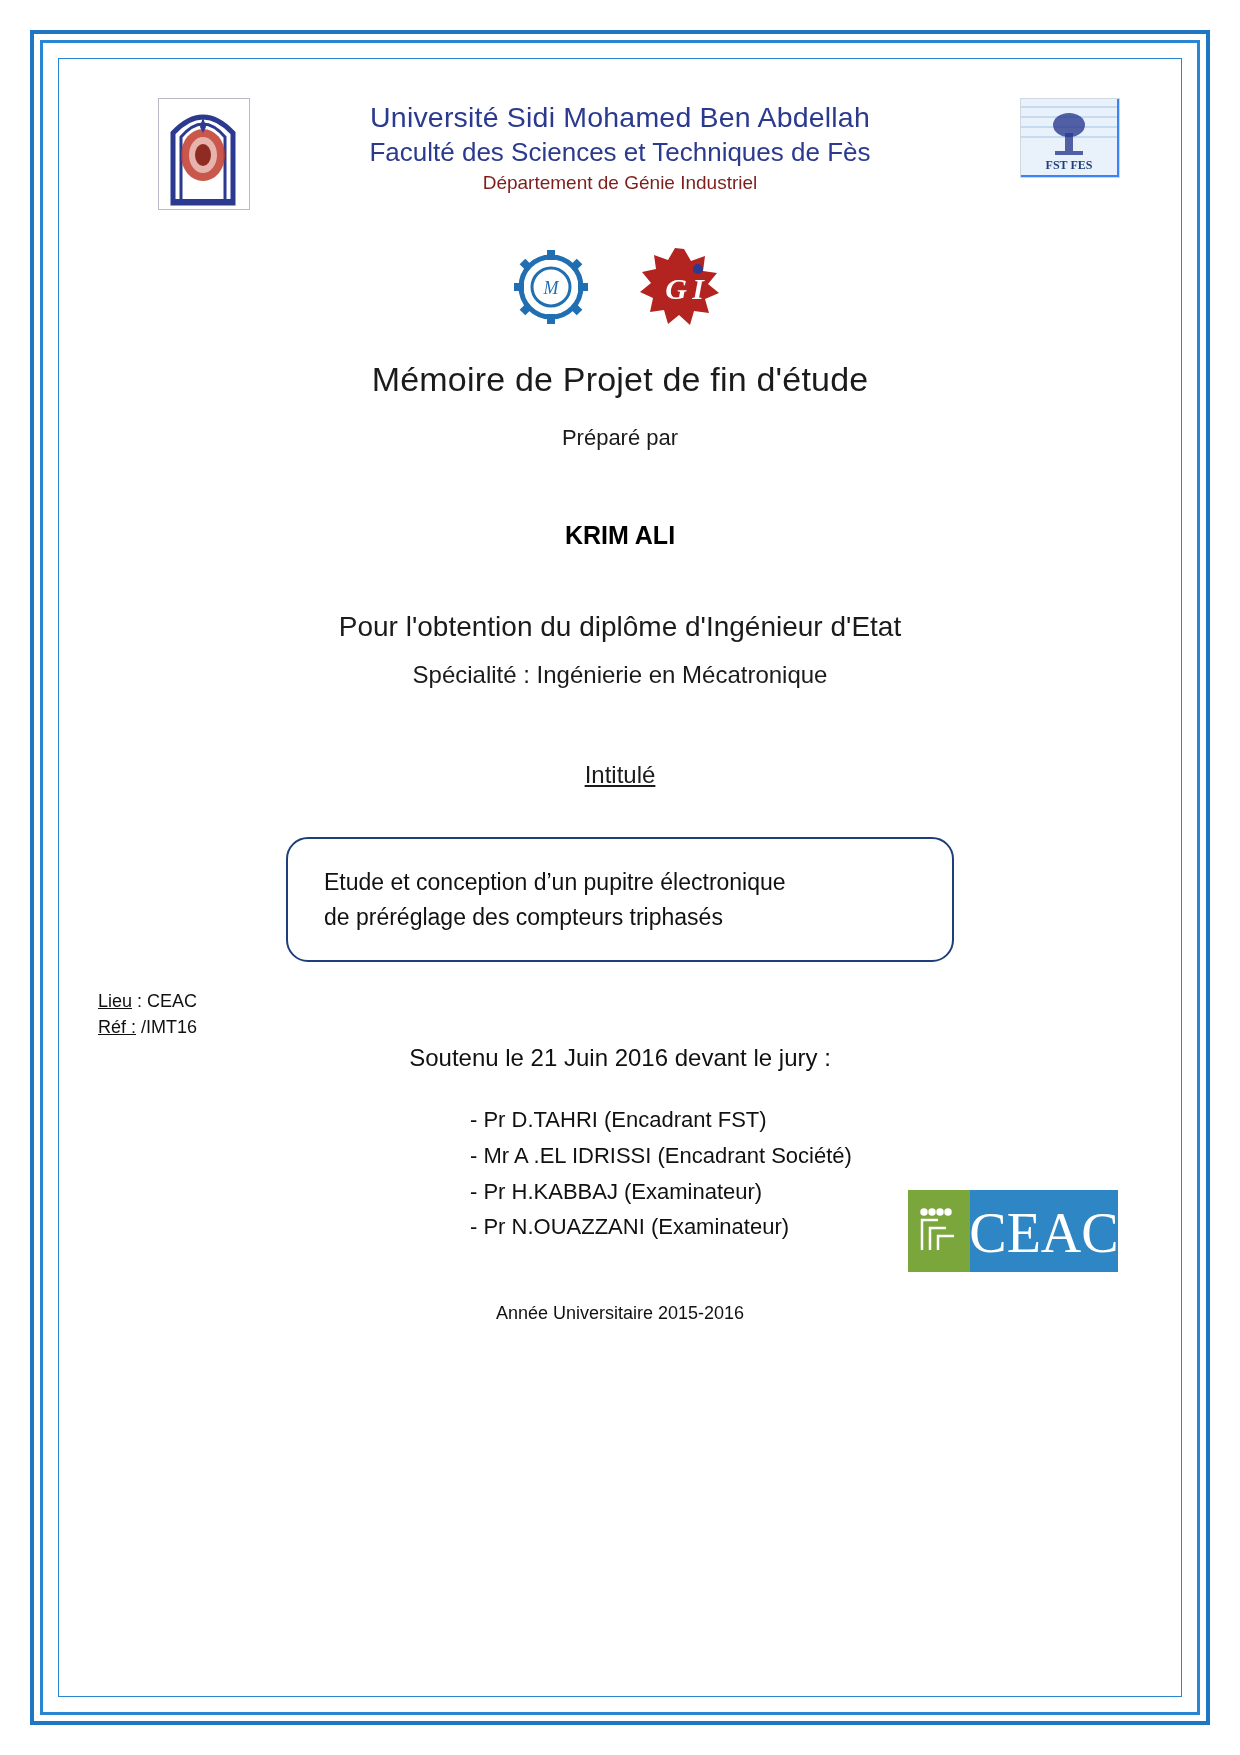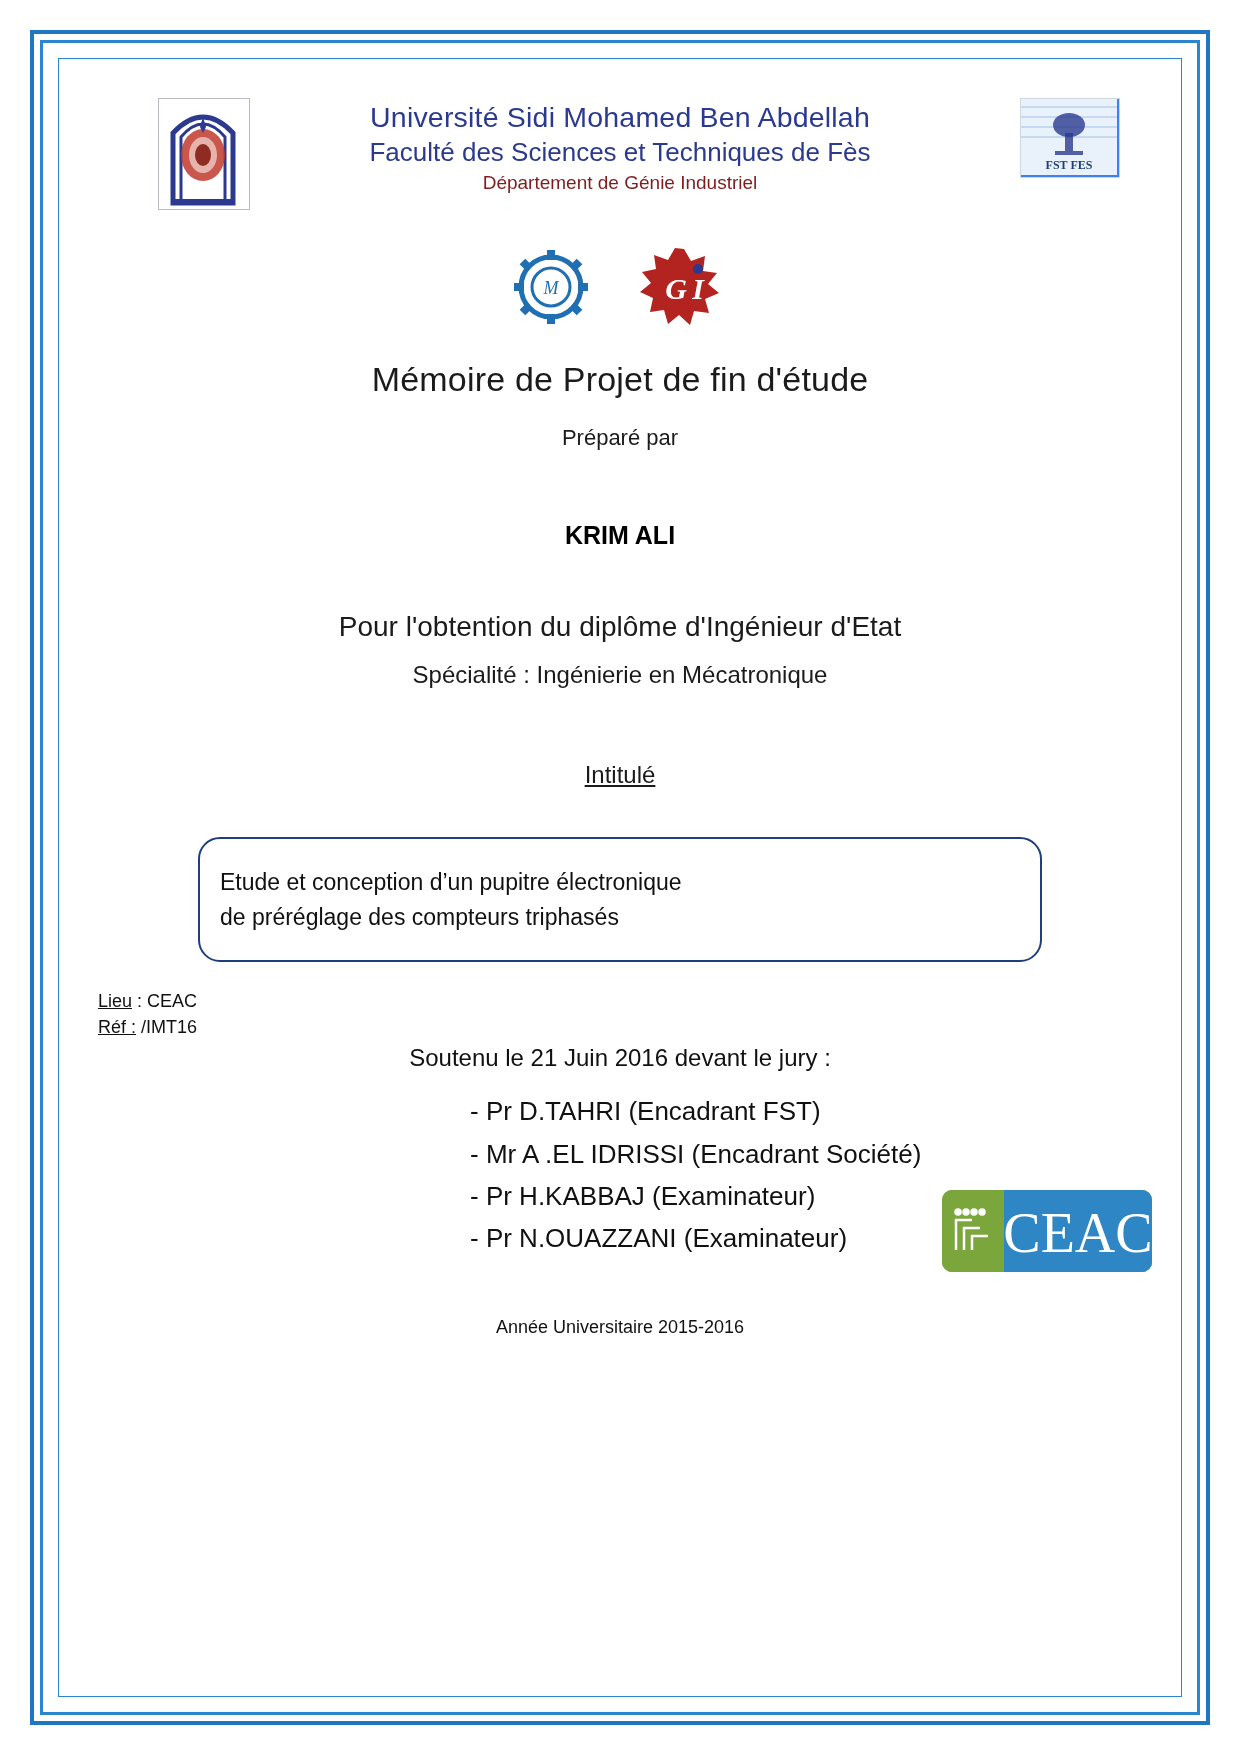--- a/index.html
+++ b/index.html
@@ -164,26 +164,26 @@
     font-size: 24px;
     margin-top: 72px;
     color: #1b1b1b;
   }
   .intitule span {
     text-decoration: underline;
   }
 
   .subject-box {
     margin: 48px auto 0 auto;
-    width: 844px;
+    width: 668px;
     min-height: 118px;
     border: 2.5px solid #1f3f7a;
     border-radius: 22px;
     box-sizing: border-box;
-    padding: 26px 20px;
+    padding: 26px 36px;
     display: flex;
     align-items: center;
   }
   .subject-text {
     font-size: 23px;
     line-height: 1.5;
     color: #111;
   }
 
   .lieu-block {
@@ -192,39 +192,38 @@
     font-size: 18px;
     line-height: 1.45;
     color: #111;
   }
   .lieu-block .u {
     text-decoration: underline;
   }
 
   .ceac-logo {
     position: absolute;
-    right: 28px;
+    right: 62px;
     top: 1130px;
     width: 210px;
     height: 82px;
     background: #7aa63c;
     overflow: hidden;
-    border-radius: 10px;
   }
 
   .soutenu {
     text-align: center;
     font-size: 24px;
     margin-top: 4px;
     color: #111;
   }
   .jury {
-    margin-top: 18px;
+    margin-top: 30px;
     padding-left: 380px;
-    font-size: 26px;
+    font-size: 22px;
     line-height: 1.62;
     color: #111;
   }
   .annee {
     text-align: center;
     font-size: 18px;
     margin-top: 58px;
     color: #111;
   }
 </style>

